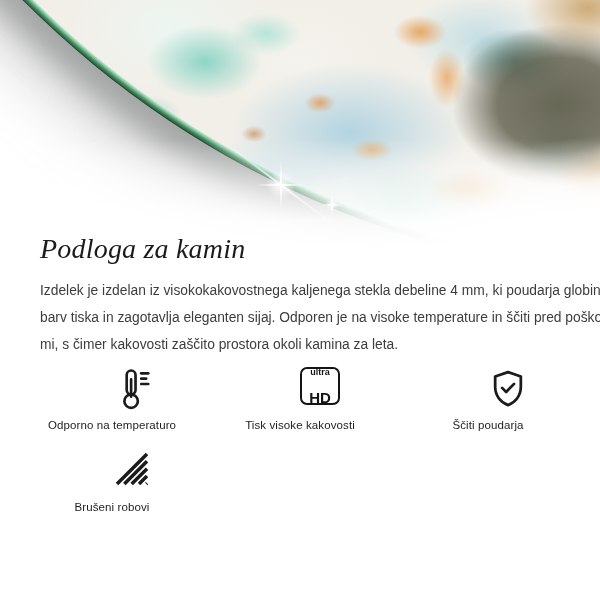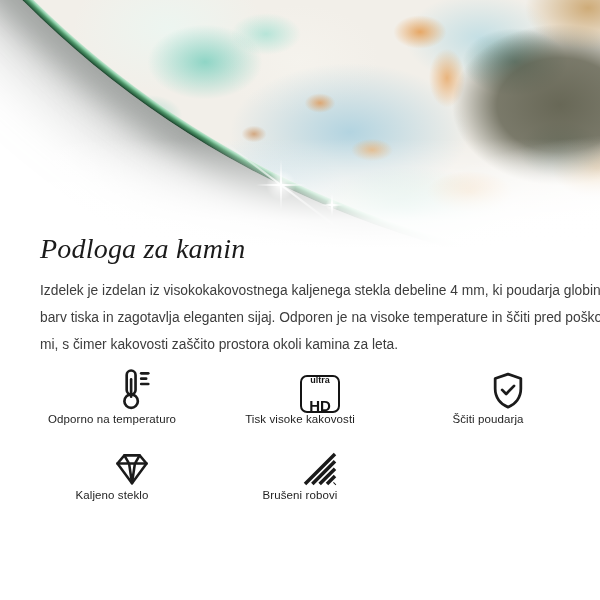--- a/index.html
+++ b/index.html
@@ -72,22 +72,22 @@
                  font-family:"Liberation Serif", serif; color:#1b1b1b; }
   .title-block .line { font-size:28px; line-height:38px; letter-spacing:0.2px;font-style:italic; }
 
   .desc { margin:9px 20px 0 40px; color:#3d3d3d; font-size:13.8px; line-height:27px; }
   .desc .dline { white-space:nowrap; }
 
   
   .features { display:grid; grid-template-columns:repeat(3,1fr); row-gap:18px;
               margin:9px 18px 0 18px; }
   .feature { display:flex; flex-direction:column; align-items:center; }
-  .feature .icon-box { height:46px; display:flex; align-items:flex-end; justify-content:center;padding-left:40px; }
-  .feature .label { font-size:11.5px; color:#1e1e1e; letter-spacing:0.1px; }
+  .feature .icon-box { height:46px; display:flex; align-items:flex-start; justify-content:center;padding-left:40px; }
+  .feature .label { margin-top:6px; font-size:11.5px; color:#1e1e1e; letter-spacing:0.1px; }
 
   .icon-svg { stroke:#1b1b1b; fill:none; stroke-width:1.5; stroke-linecap:round; stroke-linejoin:round; }
 
   .uhd { width:40px; height:38px; border:2.4px solid #141414; border-radius:7px;
          display:flex; flex-direction:column; align-items:center; justify-content:center;
          line-height:1; color:#141414; }
   .uhd .uhd-top { font-size:9px; font-weight:700; }
   .uhd .uhd-bottom { font-size:15px; font-weight:700; margin-top:13px; }
 </style>
 </head>
@@ -149,29 +149,20 @@
   <div class="feature">
     <div class="icon-box">
       <svg class="icon-svg" width="44" height="44" viewBox="0 0 24 24">
         <path d="M12 2.8 L19 5.2 V10.8 C19 15.6 16.1 19.3 12 20.8 C7.9 19.3 5 15.6 5 10.8 V5.2 Z"></path>
         <path d="M8.8 11.4 L11 13.6 L15.3 9.2"></path>
       </svg>
     </div>
     <div class="label">Ščiti poudarja</div>
   </div>
 
-  <div class="feature">
-    <div class="icon-box">
-      <svg class="icon-svg" width="48" height="40" viewBox="0 0 26 22" style="stroke-width:1.4">
-        <path d="M5 8 L8.8 3.5 H17.2 L21 8 L13 18.8 Z"></path>
-        <path d="M5 8 H21 M8.8 3.5 L11.4 8 L13 18.8 M17.2 3.5 L14.6 8 L13 18.8"></path>
-      </svg>
-    </div>
-    <div class="label">Kaljeno steklo</div>
-  </div>
 
   <div class="feature">
     <div class="icon-box">
       <svg class="icon-svg" width="40" height="40" viewBox="0 0 24 24" style="stroke-width:2.1; stroke-linecap:butt">
         <path d="M3 21 L21 3 M7.4 21 L21 7.4 M11.8 21 L21 11.8 M16.2 21 L21 16.2 M20.6 21 L21 20.6"></path>
       </svg>
     </div>
     <div class="label">Brušeni robovi</div>
   </div>
 

